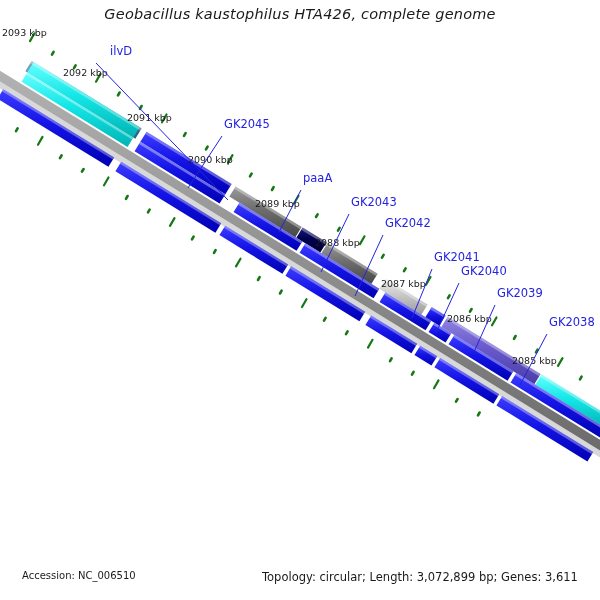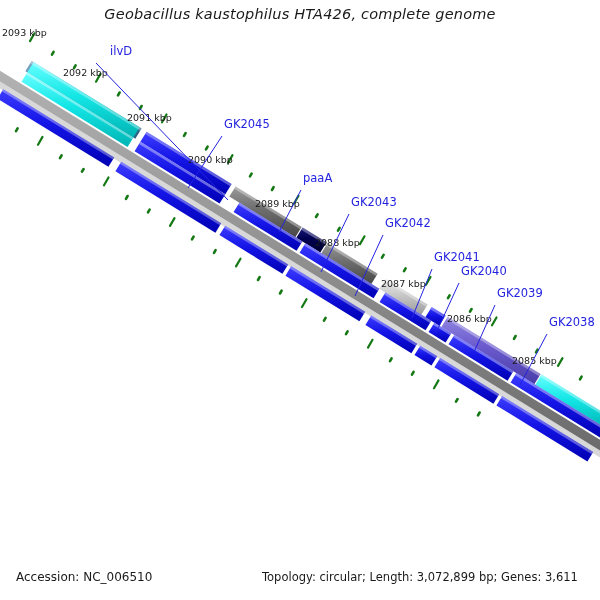--- a/index.html
+++ b/index.html
@@ -9,21 +9,21 @@
     position:relative;
   }
   #stage{position:absolute;inset:0;width:600px;height:436px;text-decoration:underline;}
   #title{
     position:absolute;left:0;top:6px;width:600px;text-align:center;
     font-style:italic;font-size:14.5px;color:#1a1a1a;letter-spacing:.2px;
     font-family:"DejaVu Sans","Liberation Sans",sans-serif;
   }
   #footer{position:absolute;left:0;top:570px;width:600px;height:22px;}
   #accession{
-    position:absolute;left:16px;top:0;font-size:12px;color:#1a1a1a;
+    position:absolute;left:22px;top:0;font-size:10px;color:#1a1a1a;
   }
   #topology{
     position:absolute;left:262px;top:0;font-size:11.5px;color:#1a1a1a;
   }
   svg{position:absolute;left:0;top:0;}
   .tick-label{font-size:9.5px;fill:#1a1a1a;font-family:"DejaVu Sans","Liberation Sans",sans-serif;}
   .gene-label{font-size:11.5px;fill:#2323e0;font-family:"DejaVu Sans","Liberation Sans",sans-serif;}
   .leader{stroke:#2323e0;stroke-width:1;fill:none;}
 </style>
 </head>

